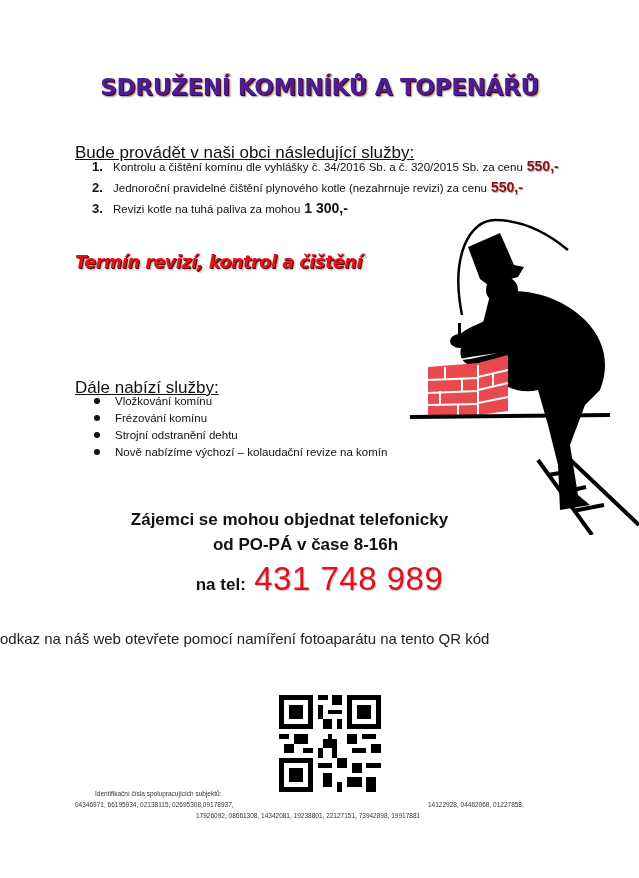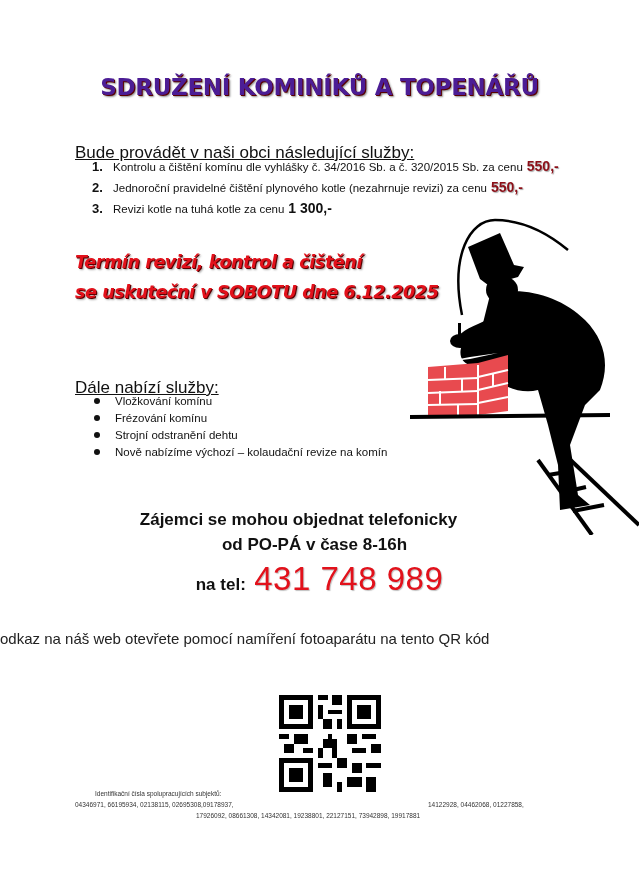--- a/index.html
+++ b/index.html
@@ -40,21 +40,21 @@
       text-shadow: 1px 1px 0 #5a0000, 2px 2px 2px rgba(0,0,0,0.35);
       letter-spacing: -0.4px;
     }
 
     .more-heading { left: 75px; top: 378px; }
     .bullets { left: 92px; top: 392px; font-size: 11.5px; }
     .bullets .row { height: 17px; display: flex; align-items: center; white-space: nowrap; text-align: center; }
     .bullets .dot { width: 6px; height: 6px; border-radius: 50%; background: #111; margin-right: 15px; margin-left: 2px; }
 
     .contact {
-      left: 9px; width: 579px; text-align: center;
+      left: 0; width: 579px; text-align: center;
       font-weight: bold; font-size: 17px; color: #111;
     }
     .contact-1 { top: 510px; }
     .contact-2 { top: 535px; padding-left: 16px; }
     .phone-line { left: 0; width: 639px; text-align: center; top: 560px; }
     .phone-label { font-weight: bold; font-size: 17px; color: #111; }
     .phone-number {
       font-size: 33px; color: #e2111b; margin-left: 4px;
       text-shadow: 1px 1px 1px rgba(0,0,0,0.25);
       letter-spacing: 0.5px;
@@ -85,28 +85,27 @@
     <span>Kontrolu a čištění komínu dle vyhlášky č. 34/2016 Sb. a č. 320/2015 Sb. za cenu</span>
     <span class="price">550,-</span>
   </div>
   <div class="row">
     <span class="num">2.</span>
     <span>Jednoroční pravidelné čištění plynového kotle (nezahrnuje revizi) za cenu</span>
     <span class="price">550,-</span>
   </div>
   <div class="row">
     <span class="num">3.</span>
-    <span>Revizi kotle na tuhá kotle za cenu</span>
+    <span>Revizi kotle na tuhá paliva za mohou</span>
     <span class="price plain">1 300,-</span>
   </div>
 </div>
 
 <div class="abs term">
   <div>Termín revizí, kontrol a čištění</div>
-  <div>se uskuteční v SOBOTU dne 6.12.2025</div>
 </div>
 
 <div class="abs section-heading more-heading">Dále nabízí služby:</div>
 
 <div class="abs bullets">
   <div class="row">
       <span class="dot"></span>
       <span>Vložkování komínu</span>
     </div>
   <div class="row">

